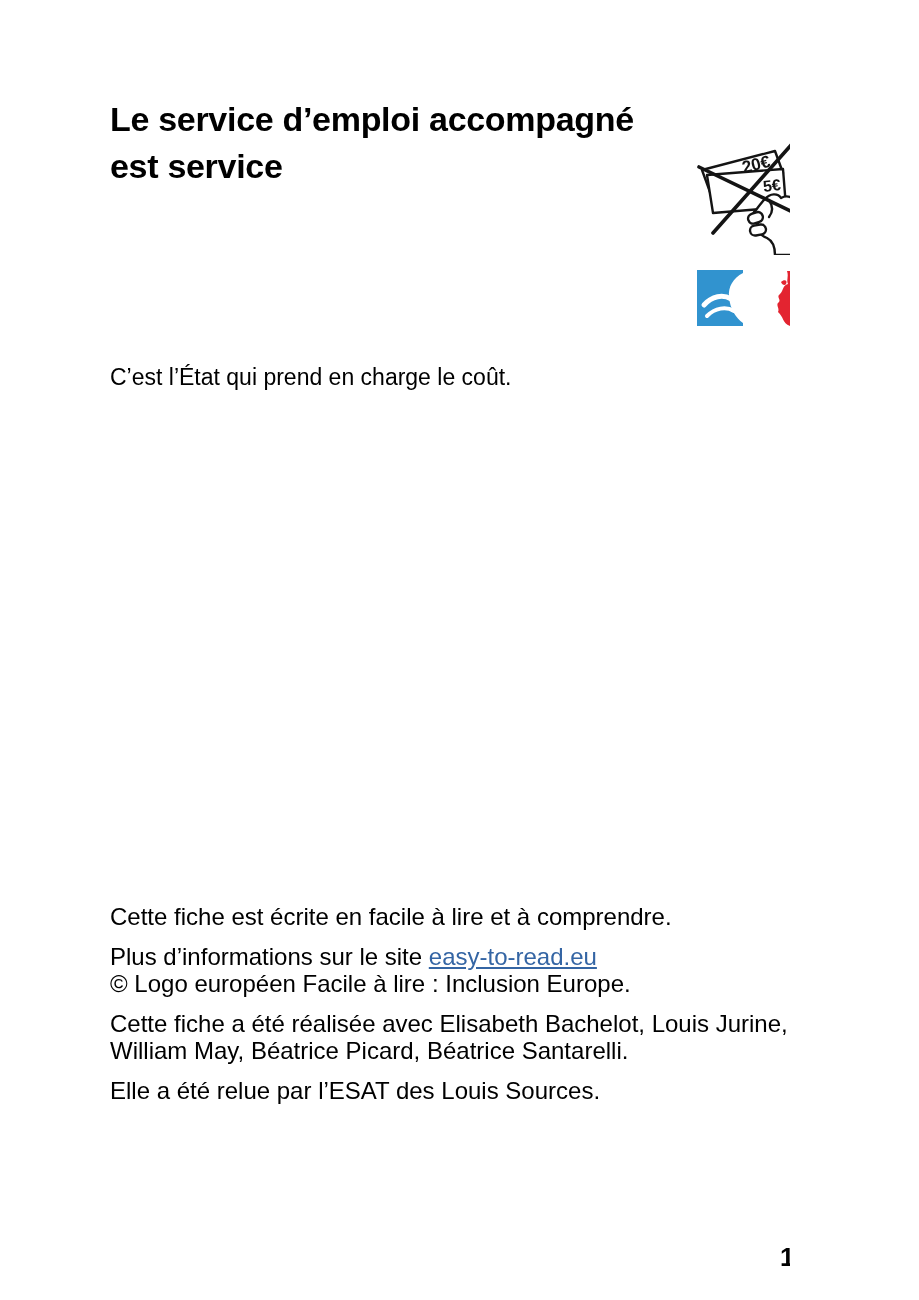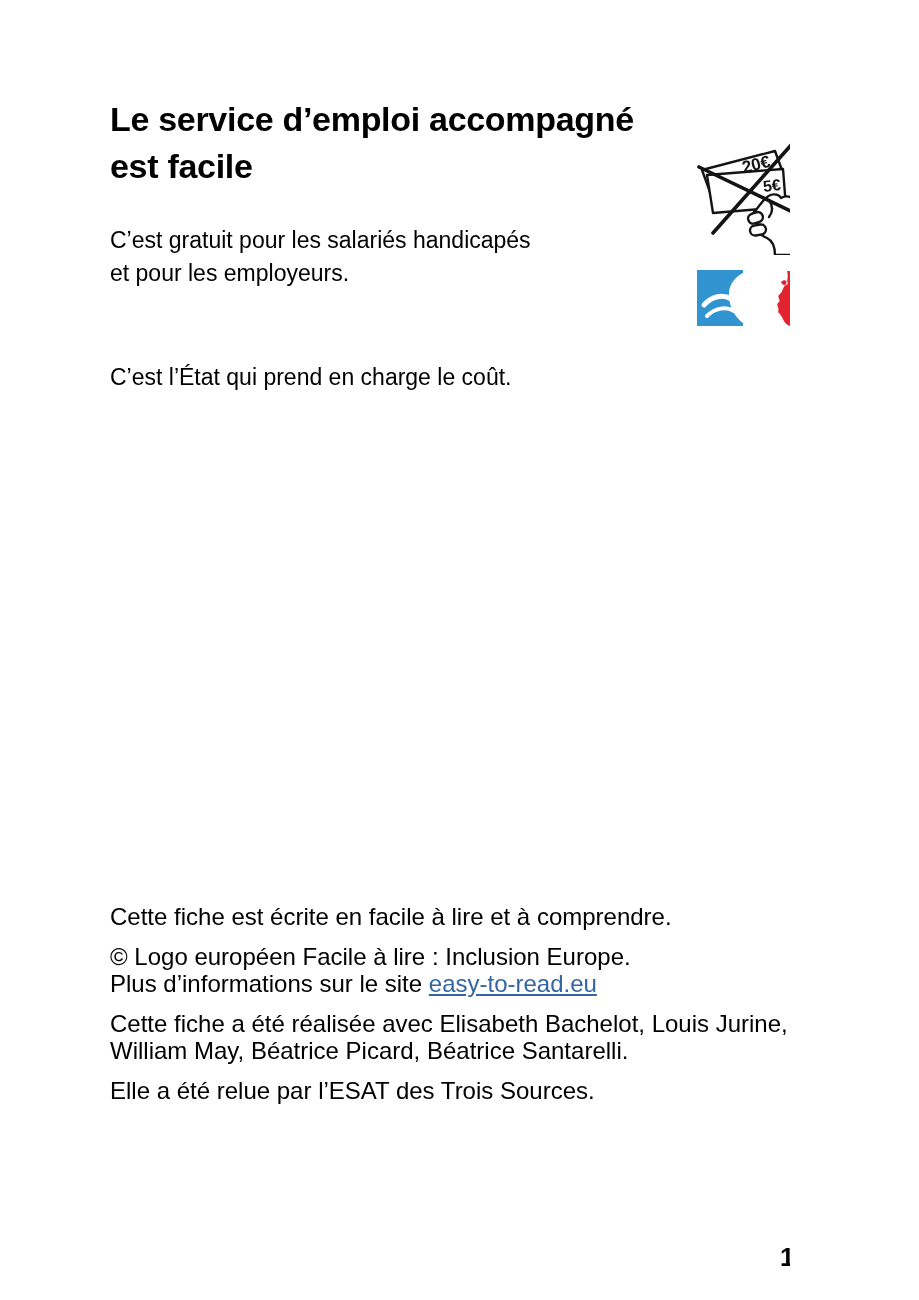--- a/index.html
+++ b/index.html
@@ -55,21 +55,21 @@
     font-weight: bold;
   }
 </style>
 </head>
 <body>
 
 <div class="page">
 
   <h1 class="title">
     <span class="line">Le service d’emploi accompagné</span>
-    <span class="line">est facile</span>
+    <span class="line">est service</span>
   </h1>
 
   <svg class="money-icon" width="112" height="118" viewBox="0 0 112 118" aria-hidden="true">
     <g stroke="#141414" stroke-width="2.4" fill="#ffffff" stroke-linejoin="round">
       <polygon points="10,33 83,14 91,36 18,55"></polygon>
       <polygon points="15,38 91,32 94,70 21,76"></polygon>
     </g>
     <g font-family="Liberation Sans, sans-serif" font-weight="bold" fill="#141414" text-anchor="middle">
       <text x="64" y="33" font-size="17" transform="rotate(-14 64 27)">20€</text>
       <text x="80" y="54" font-size="16" transform="rotate(-7 80 49)">5€</text>
@@ -88,39 +88,35 @@
 
   <svg class="gov-logo" width="124" height="57" viewBox="0 0 124 57" aria-hidden="true">
     <rect x="0" y="0" width="46" height="56" fill="#3193cf"></rect>
     <path d="M46,3 C36,8 31,17 32,27 C33,39 39,48 46,53 Z" fill="#ffffff"></path>
     <path d="M7,35 C15,26 26,24 34,29" stroke="#ffffff" stroke-width="5" fill="none" stroke-linecap="round"></path>
     <path d="M10,46 C18,38 29,36 37,41" stroke="#ffffff" stroke-width="4" fill="none" stroke-linecap="round"></path>
     <path d="M121,1 L90,1 C92,7 89,10 91,14 C85,16 87,20 83,24 C79,27 84,29 82,32 C78,35 83,38 81,42 C87,47 85,53 93,56 L121,56 Z" fill="#e32430"></path>
     <path d="M84,12 C87,9 91,10 89,14 C88,16 85,15 84,12 Z" fill="#e32430"></path>
   </svg>
 
-  <div class="body-text para1">
-    <div>C’est gratuit pour les salariés handicapés</div>
-    <div>et pour les employeurs.</div>
-  </div>
 
   <div class="body-text para2">
     <div>C’est l’État qui prend en charge le coût.</div>
   </div>
 
   <div class="footer">
     <p>
       <span style="display:block">Cette fiche est écrite en facile à lire et à comprendre.</span>
     </p>
     <p>
+      <span style="display:block"><span>Plus d’informations sur le site </span><a>easy-to-read.eu</a></span>
       <span style="display:block">© Logo européen Facile à lire : Inclusion Europe.</span>
-      <span style="display:block"><span>Plus d’informations sur le site </span><a>easy-to-read.eu</a></span>
     </p>
     <p>
       <span style="display:block">Cette fiche a été réalisée avec Elisabeth Bachelot, Louis Jurine,</span>
       <span style="display:block">William May, Béatrice Picard, Béatrice Santarelli.</span>
     </p>
-    <p>Elle a été relue par l’ESAT des Trois Sources.</p>
+    <p>Elle a été relue par l’ESAT des Louis Sources.</p>
   </div>
 
   <div class="page-number">10</div>
 
 </div>
 
 </body></html>

